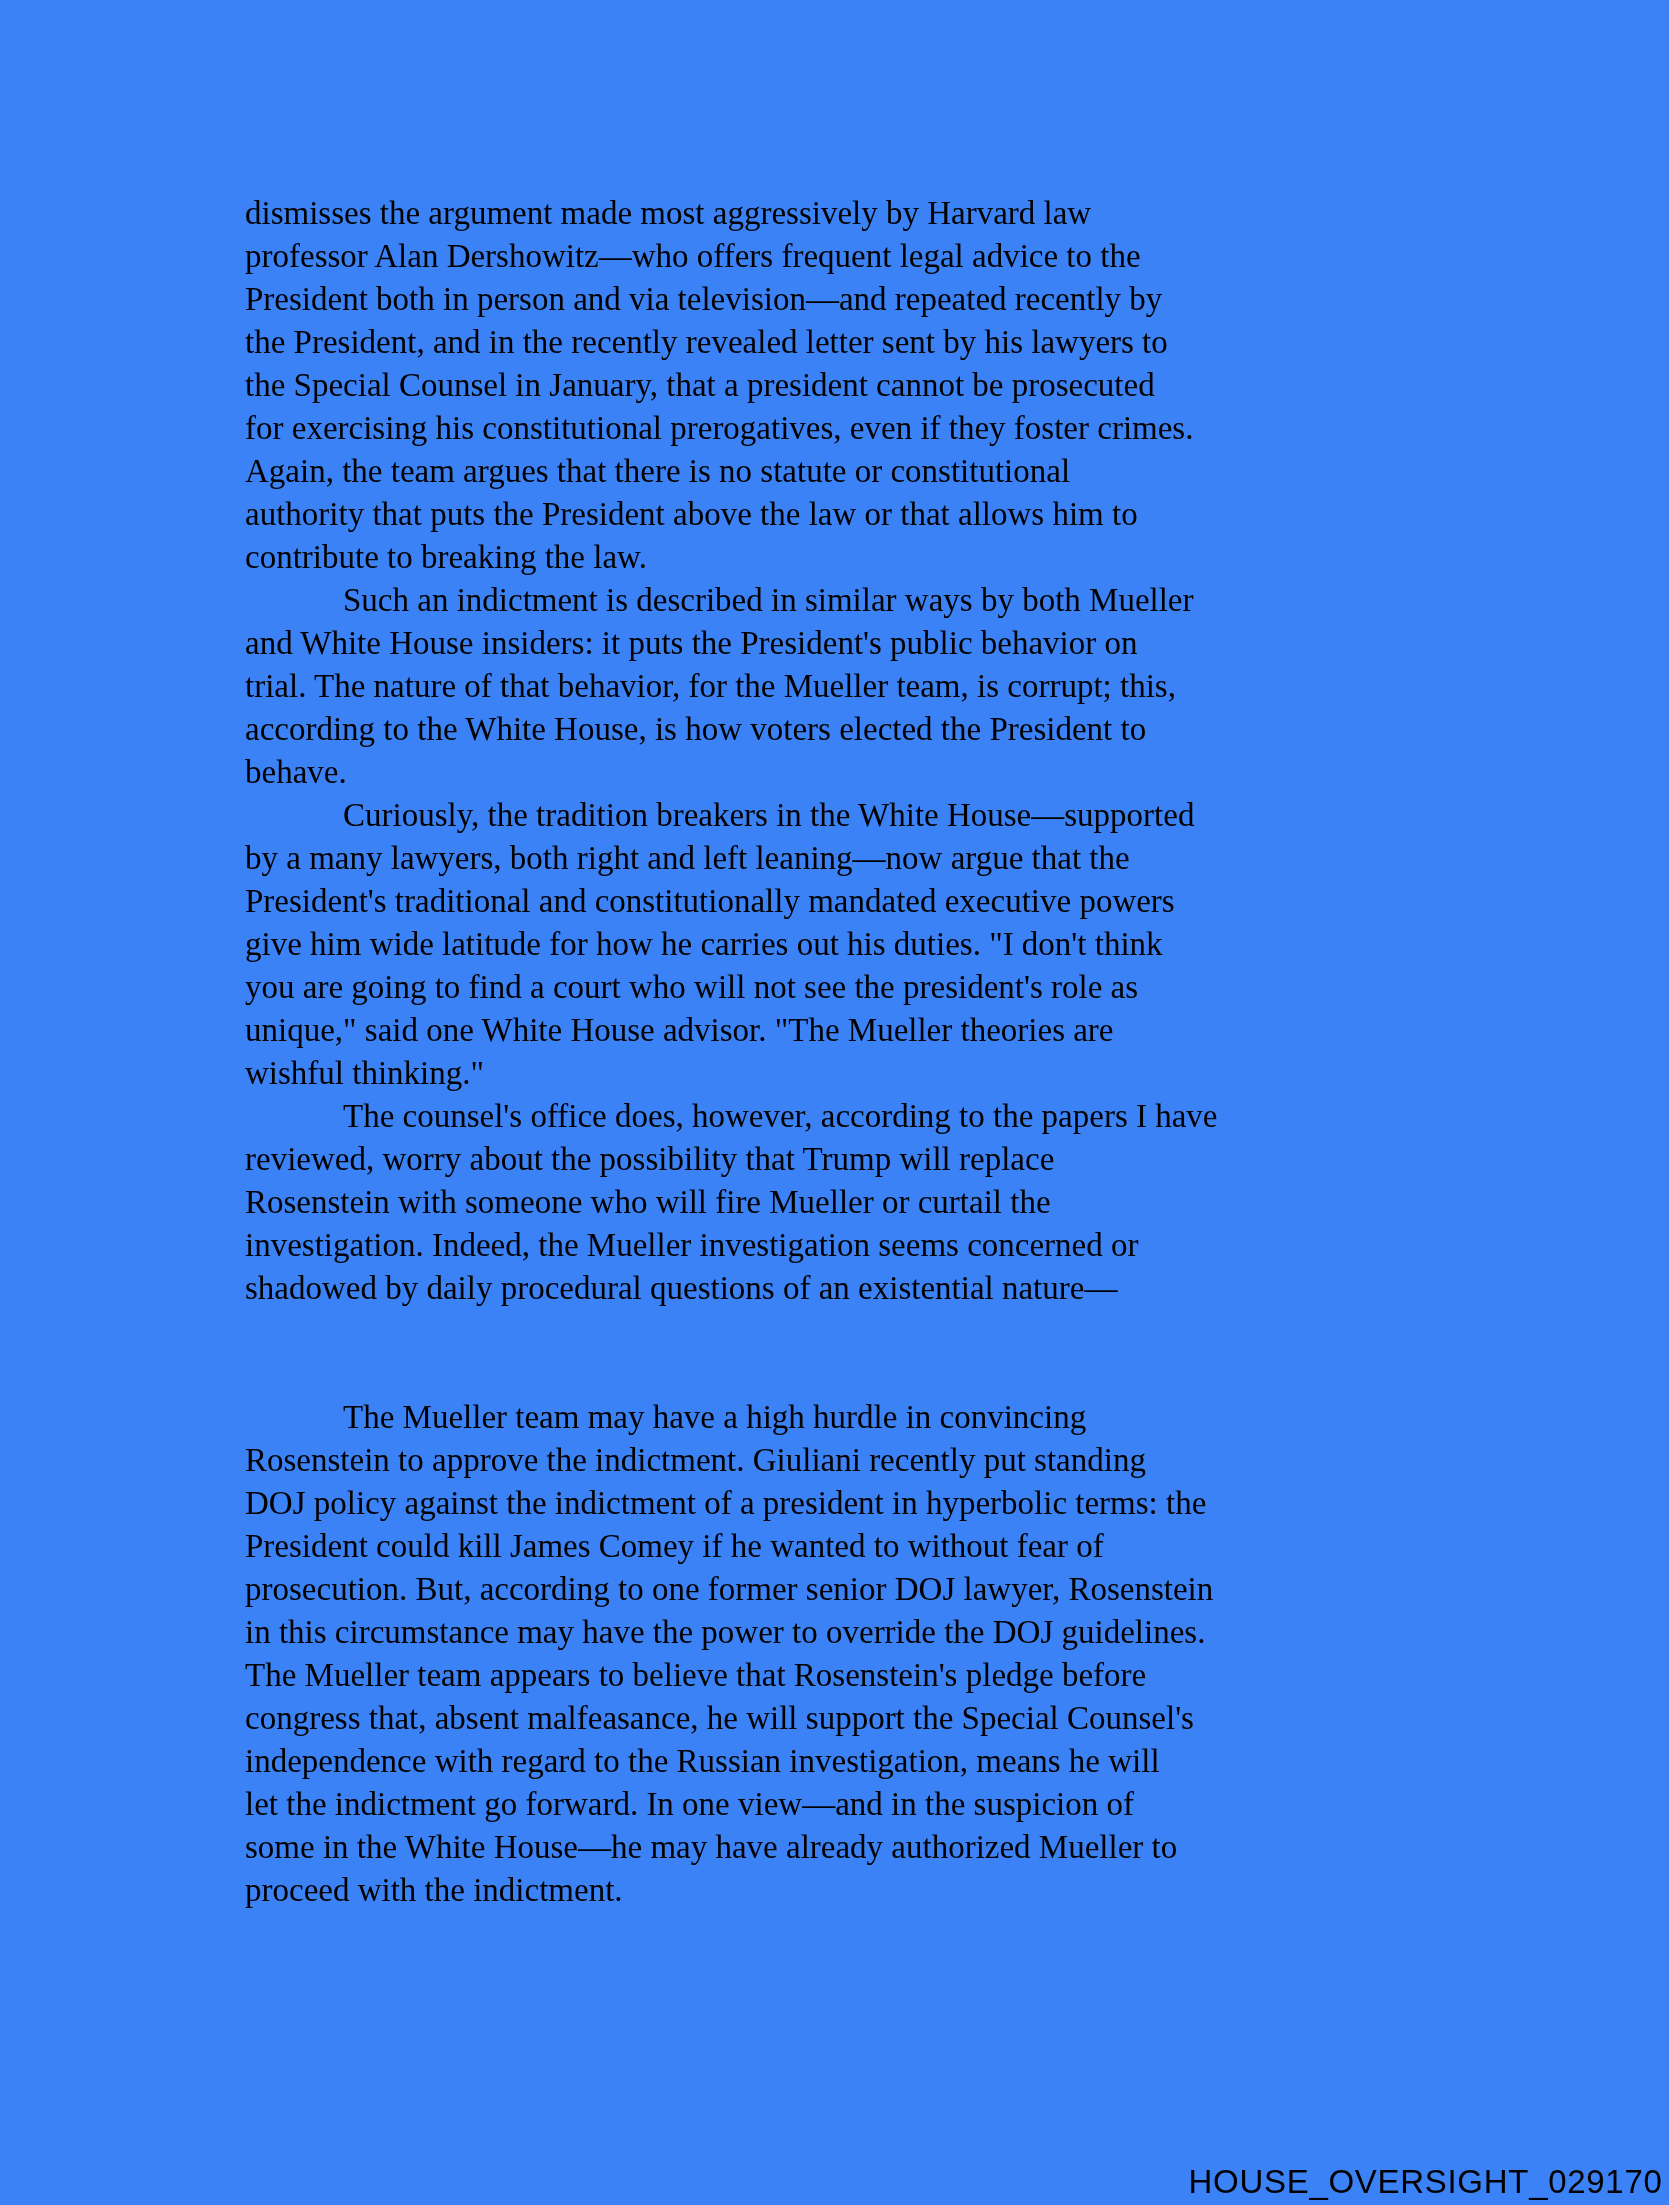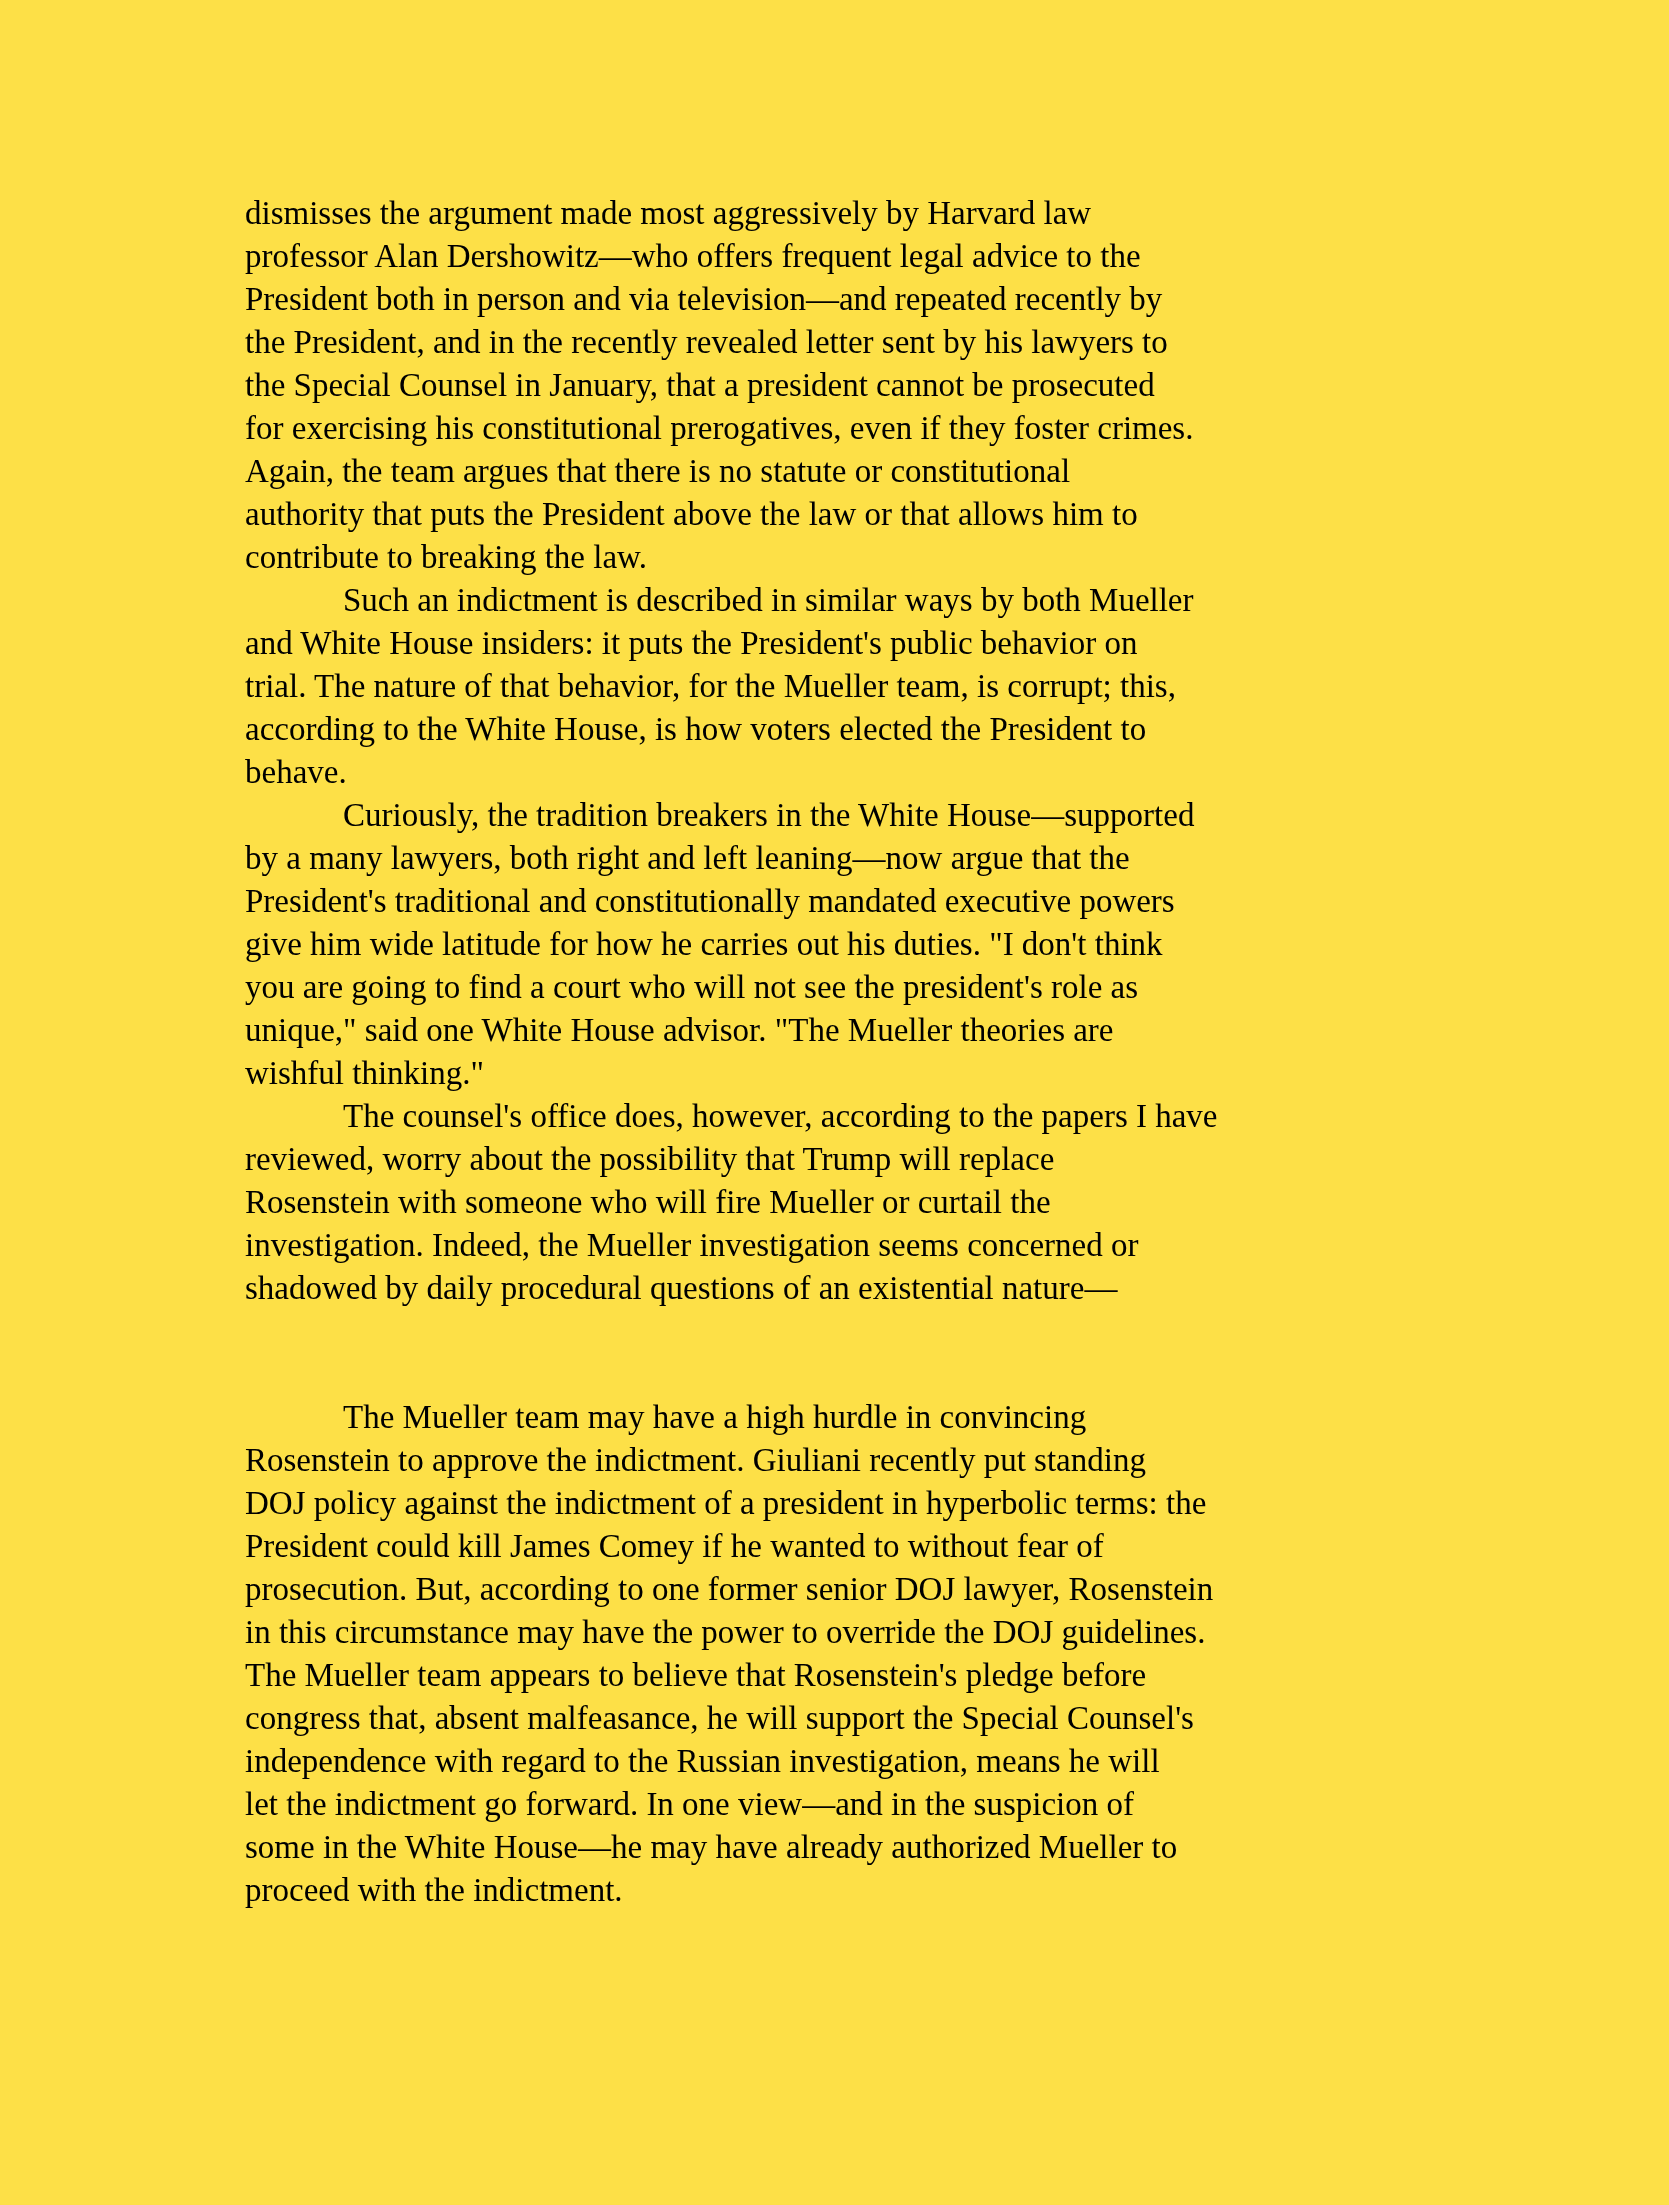--- a/index.html
+++ b/index.html
@@ -4,21 +4,21 @@
 <style>
   html, body {
     margin: 0;
     padding: 0;
     background: #e8e8e8;
   }
   .page {
     position: relative;
     width: 1669px;
     height: 2205px;
-    background: #fde047;
+    background: #3b82f6;
     overflow: hidden;
     margin: 0 auto;
   }
   .body-text {
     position: absolute;
     left: 245px;
     top: 192px;
     width: 1188px;
     font-family: "Liberation Serif", "DejaVu Serif", serif;
     font-size: 33px;
@@ -87,15 +87,16 @@
 prosecution. But, according to one former senior DOJ lawyer, Rosenstein
 in this circumstance may have the power to override the DOJ guidelines.
 The Mueller team appears to believe that Rosenstein's pledge before
 congress that, absent malfeasance, he will support the Special Counsel's
 independence with regard to the Russian investigation, means he will
 let the indictment go forward. In one view—and in the suspicion of
 some in the White House—he may have already authorized Mueller to
 proceed with the indictment.</p>
   </div>
 
+  <div class="bates-footer">HOUSE_OVERSIGHT_029170</div>
 
 </div>
 
 
 </body></html>

